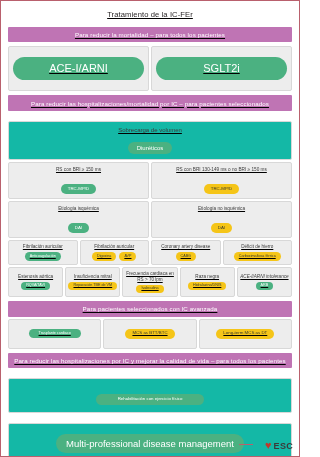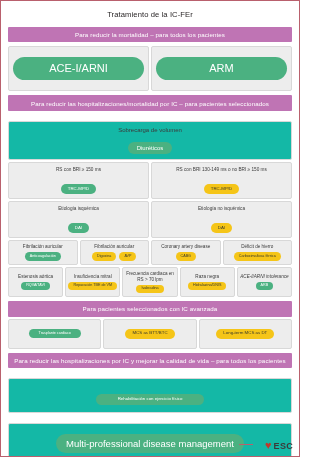--- a/index.html
+++ b/index.html
@@ -8,20 +8,21 @@
     font-family: "Liberation Sans", sans-serif;
     background: #ffffff;
   }
   .frame {
     width: 300px; height: 457px;
     border: 1.5px solid #b9606d;
     background: #ffffff;
     position: relative;
     padding: 0 7px;
     overflow: hidden;
+    text-decoration: underline;
   }
   .title {
     text-align: center;
     font-size: 7.6px;
     color: #231f20;
     padding: 9px 0 8px 0;
     letter-spacing: .1px;
   }
   .banner {
     background: #bf74b4;
@@ -122,21 +123,21 @@
 
   <div class="title">Tratamiento de la IC-FEr</div>
 
   <div class="banner">Para reducir la mortalidad – para todos los pacientes</div>
 
   <div class="grid sect">
     <div class="topdrug">
       <span class="pill green xl">ACE-I/ARNI</span>
     </div>
     <div class="topdrug">
-      <span class="pill green xl">ARM</span>
+      <span class="pill green xl">SGLT2i</span>
     </div>
   </div>
 
   <div class="sect"></div>
   <div class="banner">Para reducir las hospitalizaciones/mortalidad por IC – para pacientes seleccionados</div>
 
   <div class="wide-panel">
     <div class="vol-label">Sobrecarga de volumen</div>
     <span class="pill green md">Diuréticos</span>
   </div>

